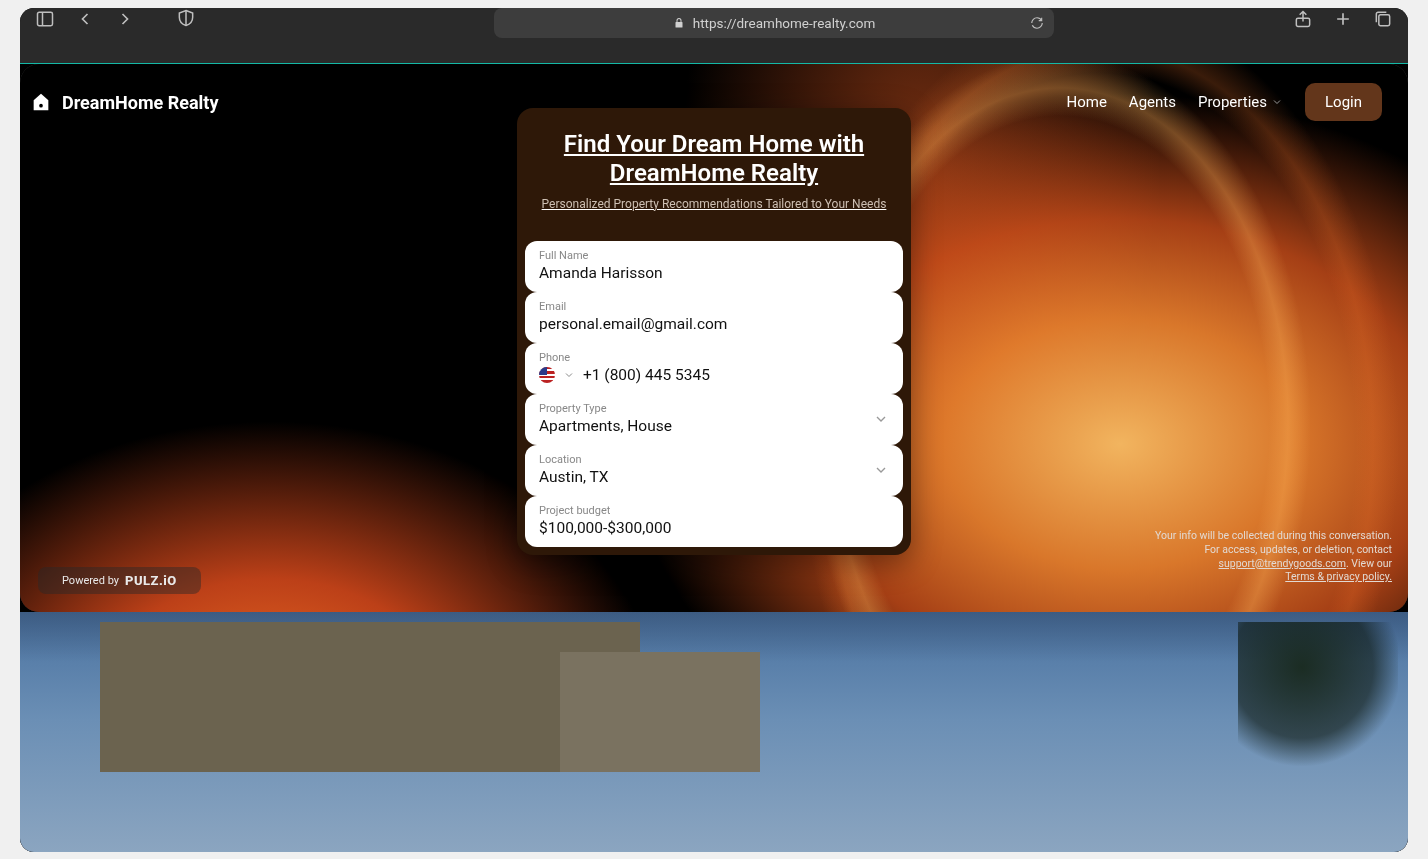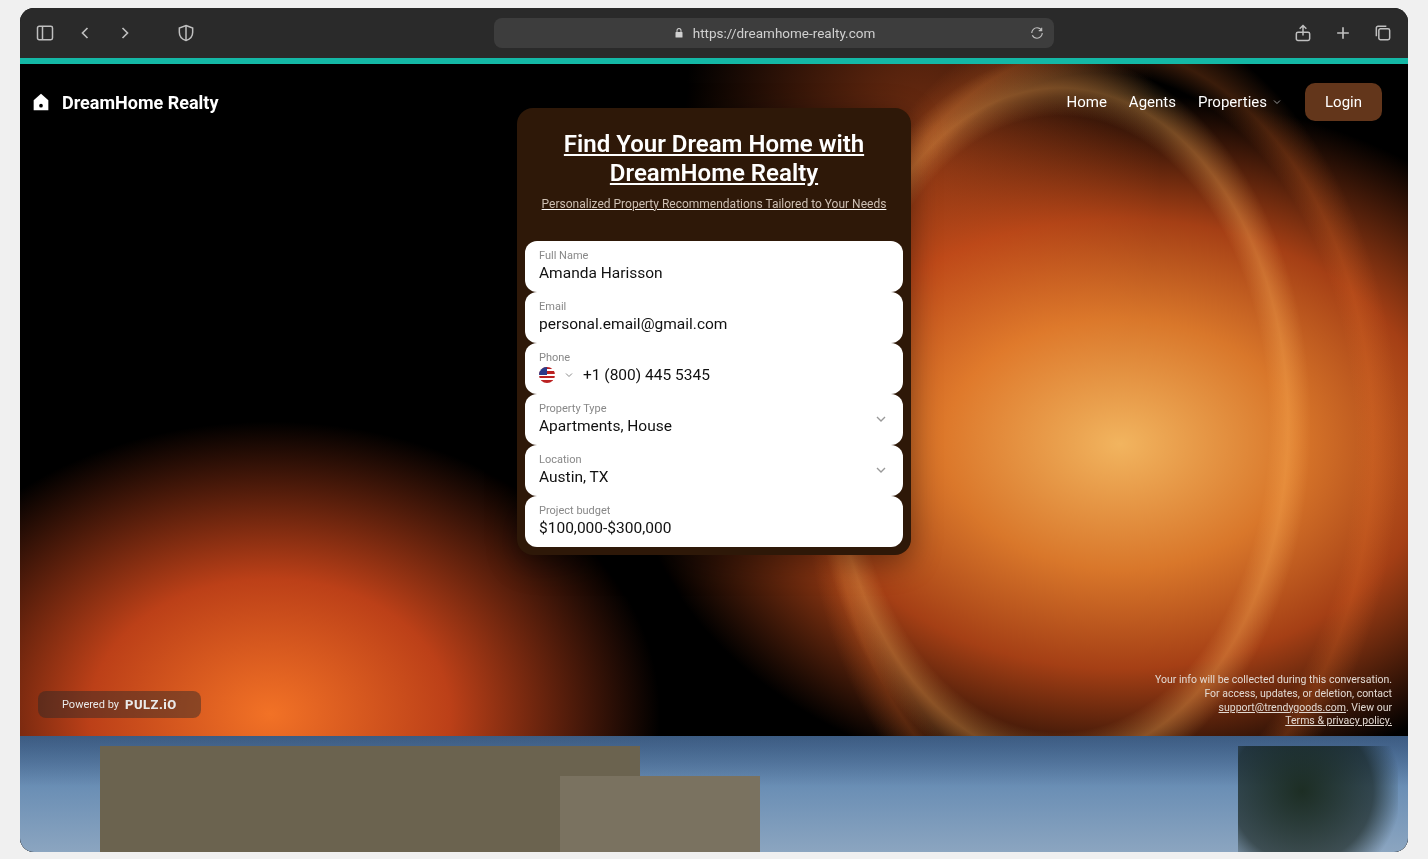--- a/index.html
+++ b/index.html
@@ -21,24 +21,24 @@
   display: flex;
   flex-direction: column;
   position: relative;
 }
 
 
 .browser-bar {
   height: 56px;
   background: #2a2a2a;
   display: flex;
-  align-items: center;
+  align-items: flex-start;
   padding: 0 14px;
   gap: 10px;
-  border-bottom: 6px solid #14b8a6;
+  border-bottom: 1px solid #14b8a6;
 }
 .tb-left { display: flex; align-items: center; gap: 18px; }
 .tb-right { display: flex; align-items: center; gap: 18px; margin-left: auto; }
 .tb-icon {
   width: 22px; height: 22px; display: flex; align-items: center; justify-content: center;
   color: #bfbfbf; cursor: default;
 }
 .tb-icon svg { width: 20px; height: 20px; }
 
 .address-wrap {
@@ -69,24 +69,25 @@
 .page {
   flex: 1;
   position: relative;
   display: flex;
   flex-direction: column;
   background: #000;
 }
 
 
 .hero {
-  height: 672px;
+  height: 548px;
   position: relative;
   overflow: hidden;
   background: #404040;
+  border-radius: 19px;
 }
 
 .bg-swirl {
   position: absolute;
   inset: 0;
   background:
     radial-gradient(ellipse 700px 500px at 1100px 380px, rgba(255,190,100,0.95) 0%, rgba(255,140,50,0.85) 25%, rgba(235,90,30,0.7) 45%, rgba(0,0,0,0) 70%),
     radial-gradient(ellipse 600px 450px at 250px 650px, rgba(255,120,40,0.95) 0%, rgba(235,80,30,0.8) 30%, rgba(0,0,0,0) 65%),
     radial-gradient(ellipse 400px 600px at 900px 100px, rgba(200,80,30,0.6) 0%, rgba(0,0,0,0) 60%),
     #000;
@@ -244,21 +245,21 @@
   padding: 6px 24px;
   border-radius: 8px;
   display: flex; align-items: center; gap: 6px;
   font-size: 11px;
   z-index: 3;
 }
 .powered strong { font-size: 13px; letter-spacing: 0.5px; font-weight:800; }
 
 .legal {
   position: absolute;
-  right: 16px; bottom: 8px;
+  right: 16px; bottom: 28px;
   color: #e2d9d2;
   font-size: 10.5px;
   text-align: right;
   max-width: 250px;
   line-height: 1.3;
   z-index: 3;
 }
 .legal .u { text-decoration: underline; }
 </style>
 </head>

